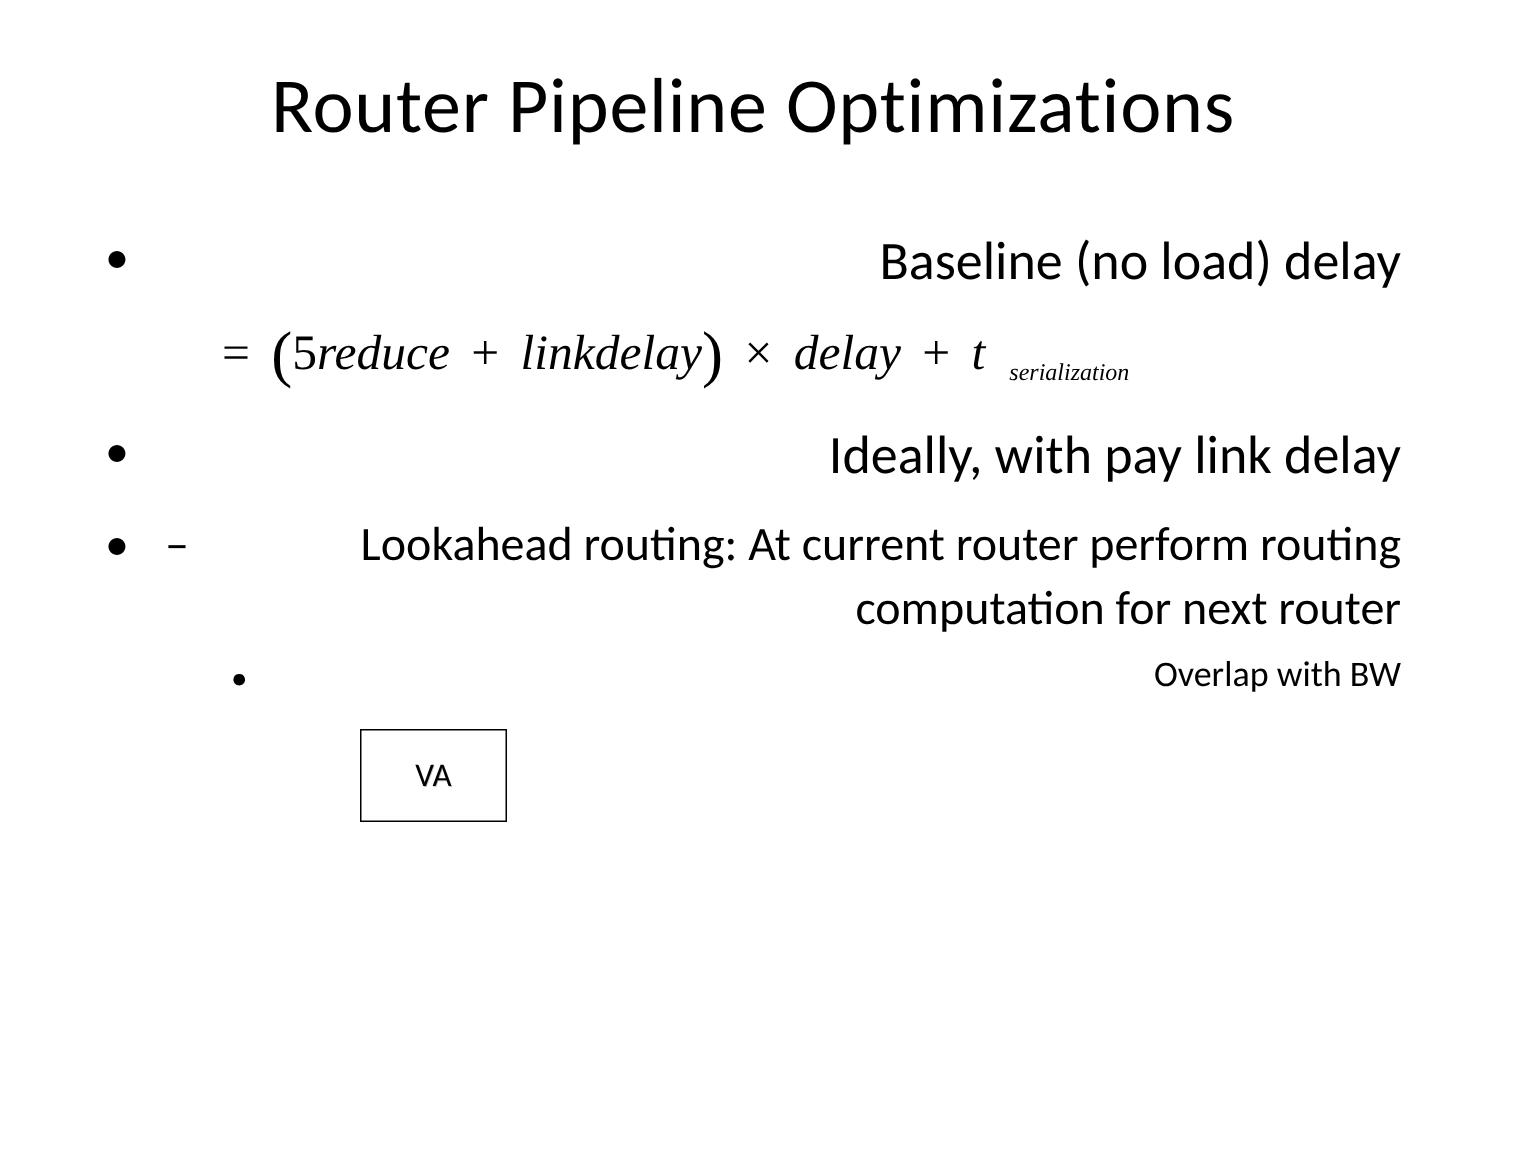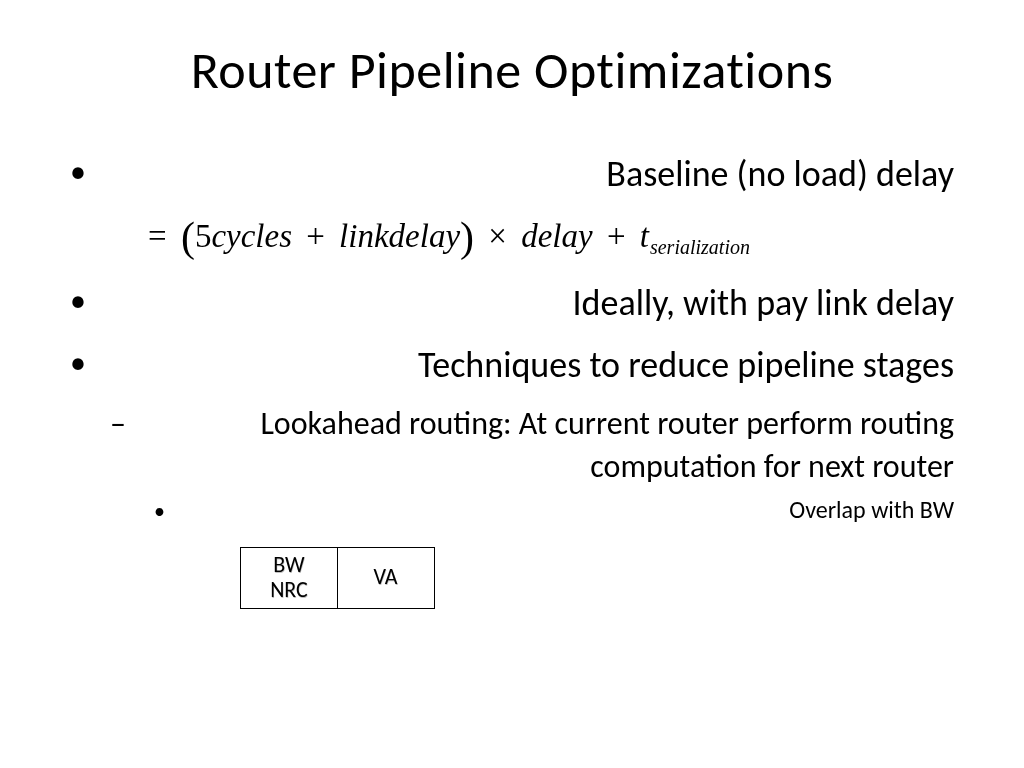--- a/index.html
+++ b/index.html
@@ -8,21 +8,21 @@
     height: 768px;
     background: #ffffff;
     font-family: Calibri, "Segoe UI", Arial, sans-serif;
     color: #000000;
     overflow: hidden;
     position: relative;
   }
   .slide {
     width: 100%;
     height: 100%;
-    padding: 38px 70px 40px 70px;
+    padding: 38px 90px 40px 70px;
   }
   .title {
     font-size: 52px;
     text-align: center;
     font-weight: 400;
     margin-bottom: 48px;
     letter-spacing: 0.5px;
   }
   ul.lvl1 {
     list-style: none;
@@ -86,23 +86,23 @@
   .equation .op {
     font-style: normal;
     margin: 0 6px;
   }
   .equation .paren {
     font-style: normal;
     font-size: 42px;
     vertical-align: -4px;
   }
   .equation .sub {
-    font-size: 20px;
+    font-size: 16px;
     vertical-align: sub;
-    margin-left: 1px;
+    margin-left: 16px;
   }
   .equation .num {
     font-style: normal;
   }
 
   .pipeline {
     display: flex;
     margin: 20px 0 0 170px;
   }
   .pipeline .cell {
@@ -129,51 +129,46 @@
   <h1 class="title">Router Pipeline Optimizations</h1>
 
   <ul class="lvl1">
     <li>
       <span>Baseline (no load) delay</span>
     </li>
   </ul>
 
   <div class="equation">
     <span class="op">=</span>
-    <span class="paren">(</span><span class="num">5</span><span>cycles</span>
+    <span class="paren">(</span><span class="num">5</span><span>reduce</span>
     <span class="op">+</span>
     <span>linkdelay</span><span class="paren">)</span>
     <span class="op">×</span>
     <span>delay</span>
     <span class="op">+</span>
     <span>t</span><span class="sub">serialization</span>
   </div>
 
   <ul class="lvl1">
     <li>
       <span>Ideally, with pay link delay</span>
     </li>
     <li>
-      <span>Techniques to reduce pipeline stages</span>
       <ul class="lvl2">
         <li>
           <span>Lookahead routing: At current router perform routing computation for next router</span>
           <ul class="lvl3">
             <li>
               <span>Overlap with BW</span>
             </li>
           </ul>
         </li>
       </ul>
     </li>
   </ul>
 
   <div class="pipeline">
     <div class="cell">
-      <span>BW</span>
-      <span>NRC</span>
-    </div>
-    <div class="cell">
       <span>VA</span>
     </div>
   </div>
 
 </div>
 
 </body></html>

